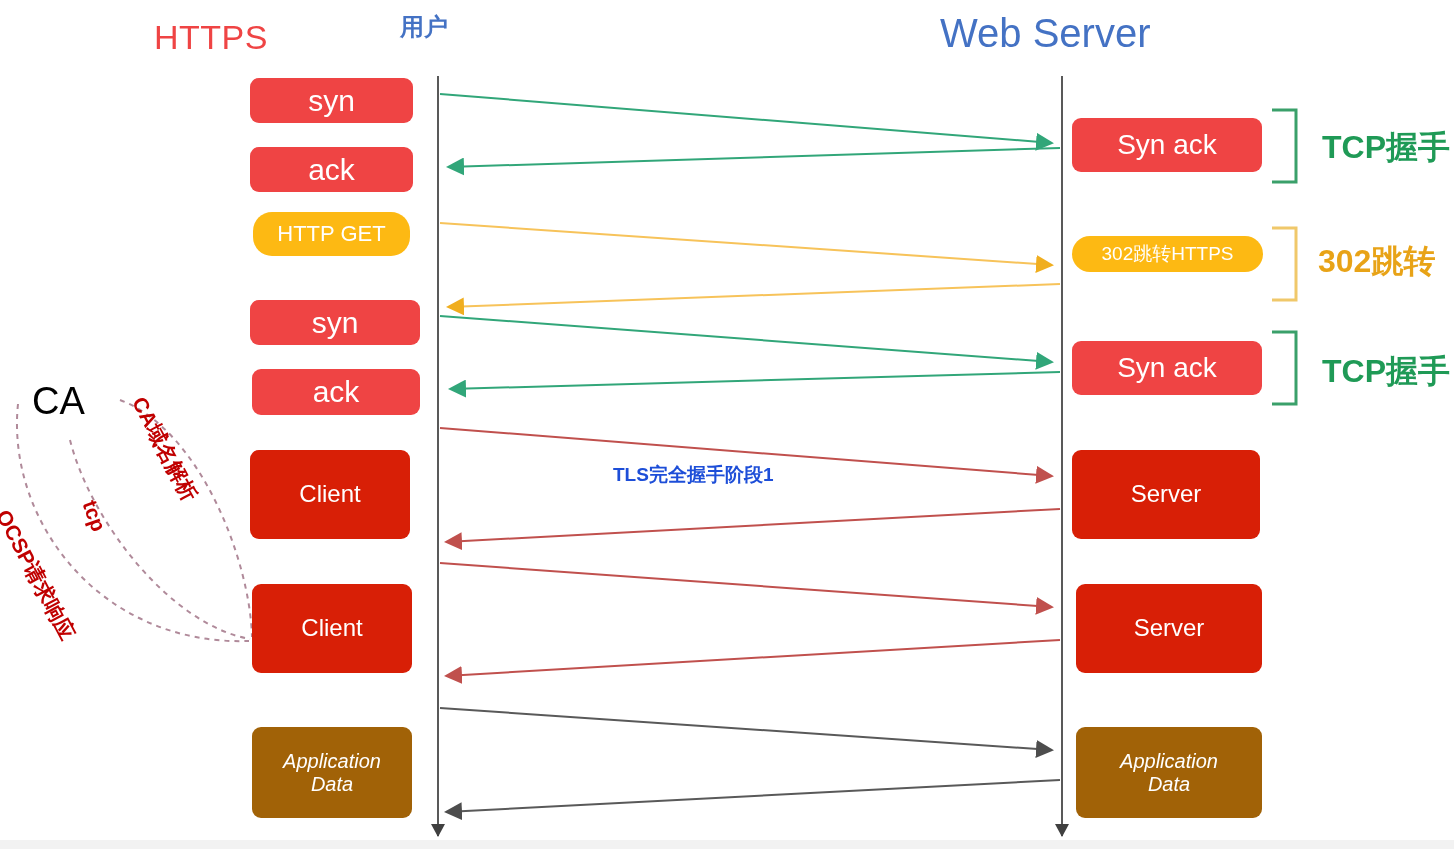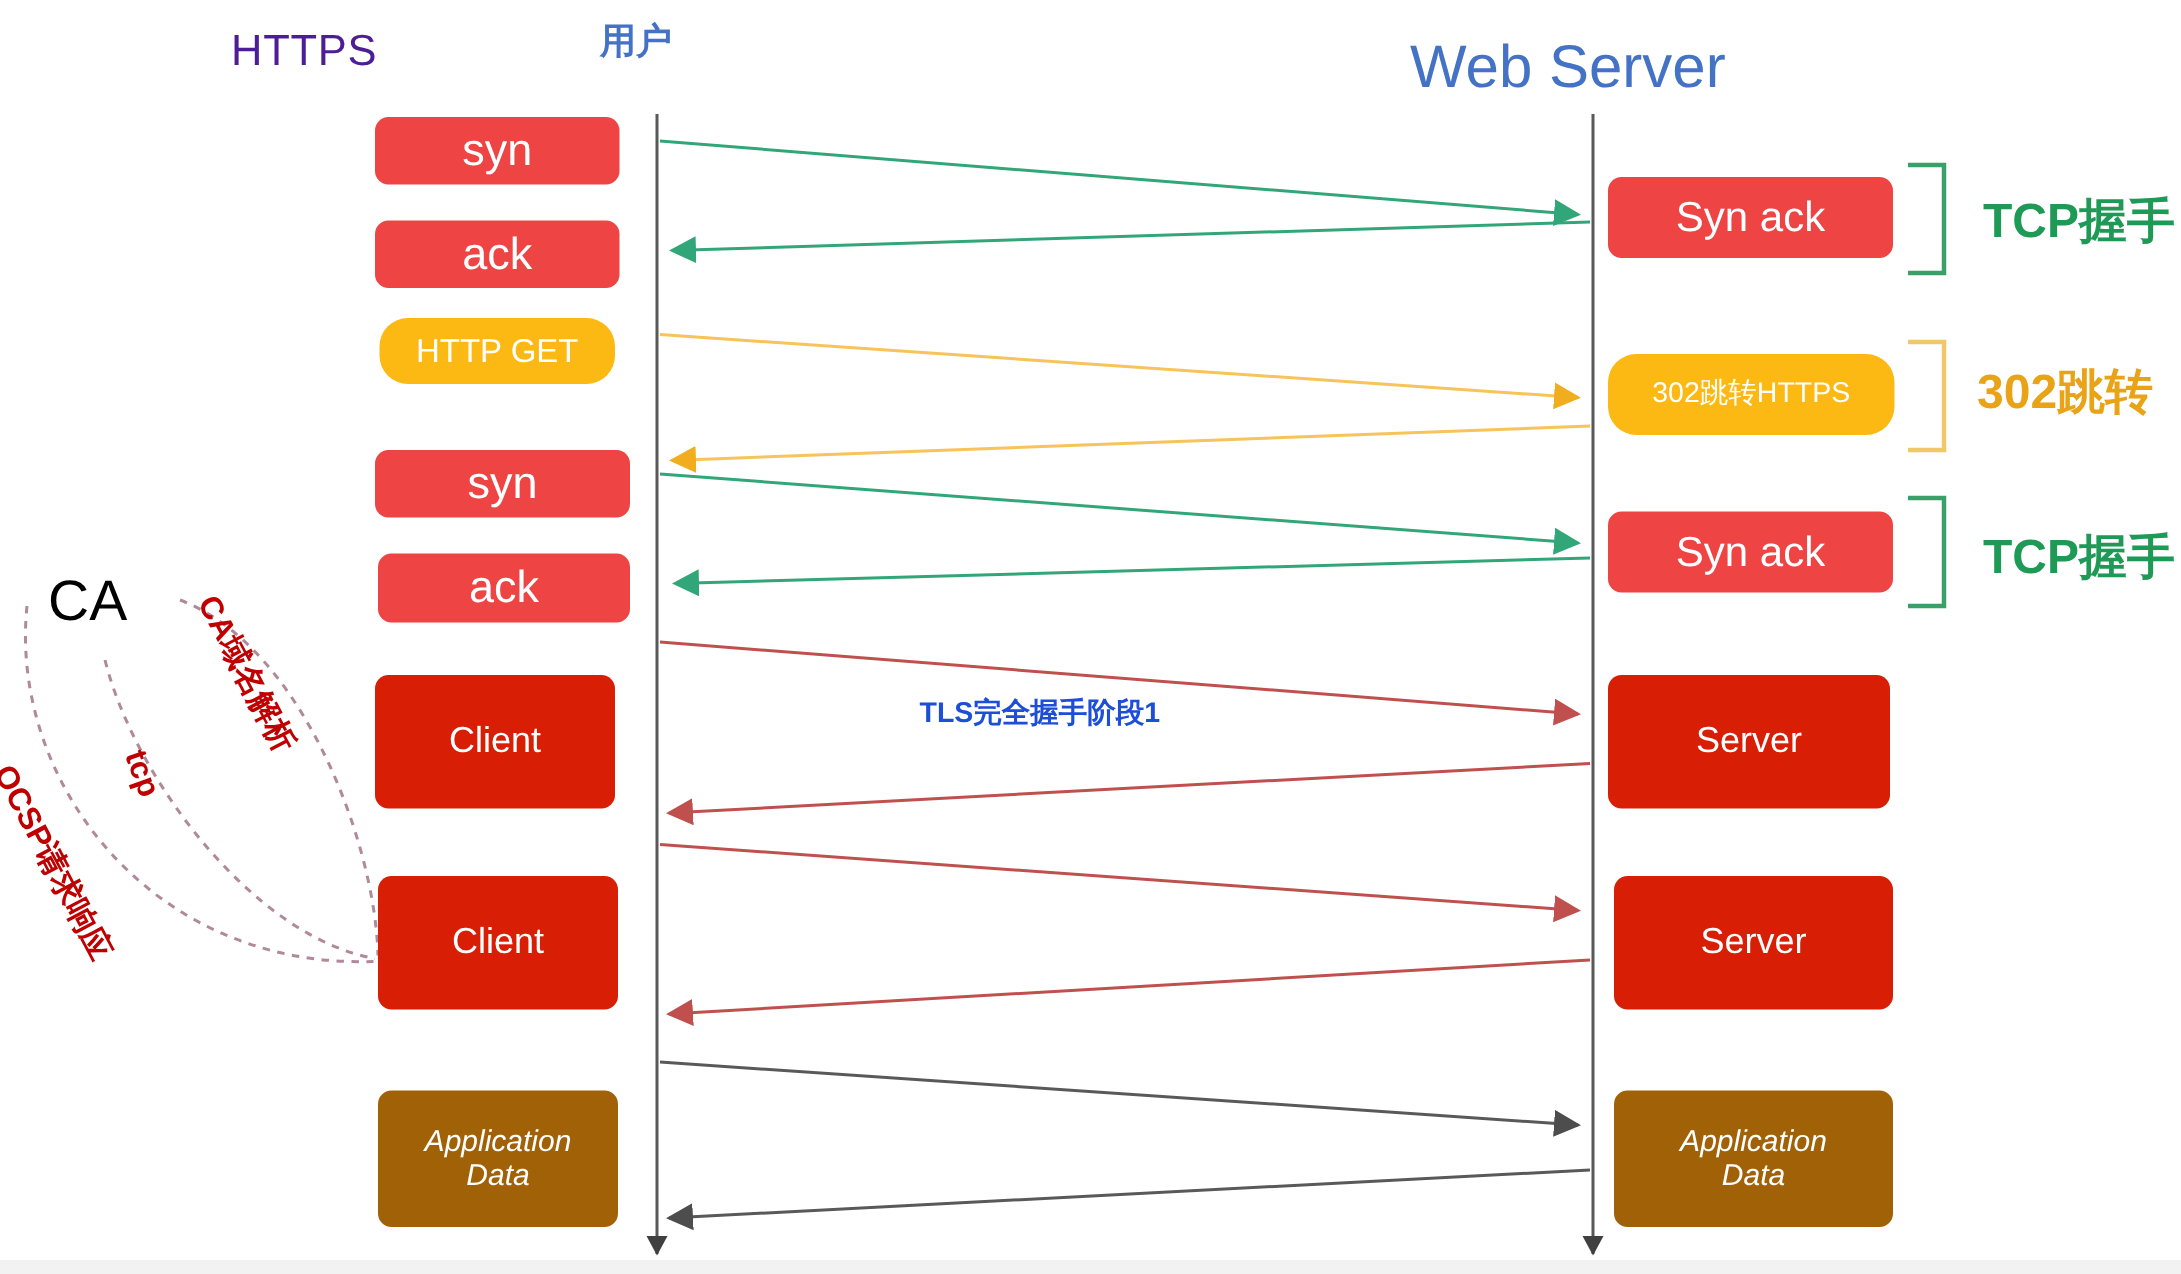--- a/index.html
+++ b/index.html
@@ -7,23 +7,23 @@
     width:1454px;height:849px;
     background:#ffffff;
     font-family:"Liberation Sans","DejaVu Sans",sans-serif;
     overflow:hidden;position:relative;
   }
   #stage{position:absolute;left:0;top:0;width:1454px;height:849px;background:#fff;}
   .bottom-strip{position:absolute;left:0;top:840px;width:1454px;height:9px;background:#f2f2f2;}
 
   
   .hdr{position:absolute;white-space:nowrap;}
-  .hdr-https{left:154px;top:18px;font-size:29px;color:#4c1d95;letter-spacing:0.5px;}
+  .hdr-https{left:154px;top:18px;font-size:34px;color:#ef4444;letter-spacing:0.5px;}
   .hdr-user{left:400px;top:11px;font-size:24px;color:#4472c4;font-weight:700;}
-  .hdr-server{left:940px;top:23px;font-size:40px;color:#4472c4;font-weight:400;}
+  .hdr-server{left:940px;top:11px;font-size:40px;color:#4472c4;font-weight:400;}
 
   
   .lifeline{position:absolute;width:2px;background:#595959;}
   #ll-left{left:437px;top:76px;height:760px;}
   #ll-right{left:1061px;top:76px;height:760px;}
   .ll-head{position:absolute;width:0;height:0;border-left:7px solid transparent;border-right:7px solid transparent;border-top:13px solid #404040;}
   #ll-left-head{left:431px;top:824px;}
   #ll-right-head{left:1055px;top:824px;}
 
   
@@ -44,21 +44,21 @@
   #b-ack1{left:250px;top:147px;width:163px;height:45px;font-size:30px;}
   #b-httpget{left:253px;top:212px;width:157px;height:44px;font-size:22px;}
   #b-syn2{left:250px;top:300px;width:170px;height:45px;font-size:30px;}
   #b-ack2{left:252px;top:369px;width:168px;height:46px;font-size:30px;}
   #b-client1{left:250px;top:450px;width:160px;height:89px;font-size:24px;}
   #b-client2{left:252px;top:584px;width:160px;height:89px;font-size:24px;}
   #b-appdata-l{left:252px;top:727px;width:160px;height:91px;font-size:20px;}
 
   
   #b-synack1{left:1072px;top:118px;width:190px;height:54px;font-size:28px;}
-  #b-302{left:1072px;top:236px;width:191px;height:54px;font-size:19px;}
+  #b-302{left:1072px;top:236px;width:191px;height:36px;font-size:19px;}
   #b-synack2{left:1072px;top:341px;width:190px;height:54px;font-size:28px;}
   #b-server1{left:1072px;top:450px;width:188px;height:89px;font-size:24px;}
   #b-server2{left:1076px;top:584px;width:186px;height:89px;font-size:24px;}
   #b-appdata-r{left:1076px;top:727px;width:186px;height:91px;font-size:20px;}
 
   
   .grp-label{position:absolute;white-space:nowrap;font-size:32px;font-weight:700;}
   #gl-tcp1{left:1322px;top:126px;color:#1f9a56;}
   #gl-302{left:1318px;top:240px;color:#e8a317;}
   #gl-tcp2{left:1322px;top:350px;color:#1f9a56;}

